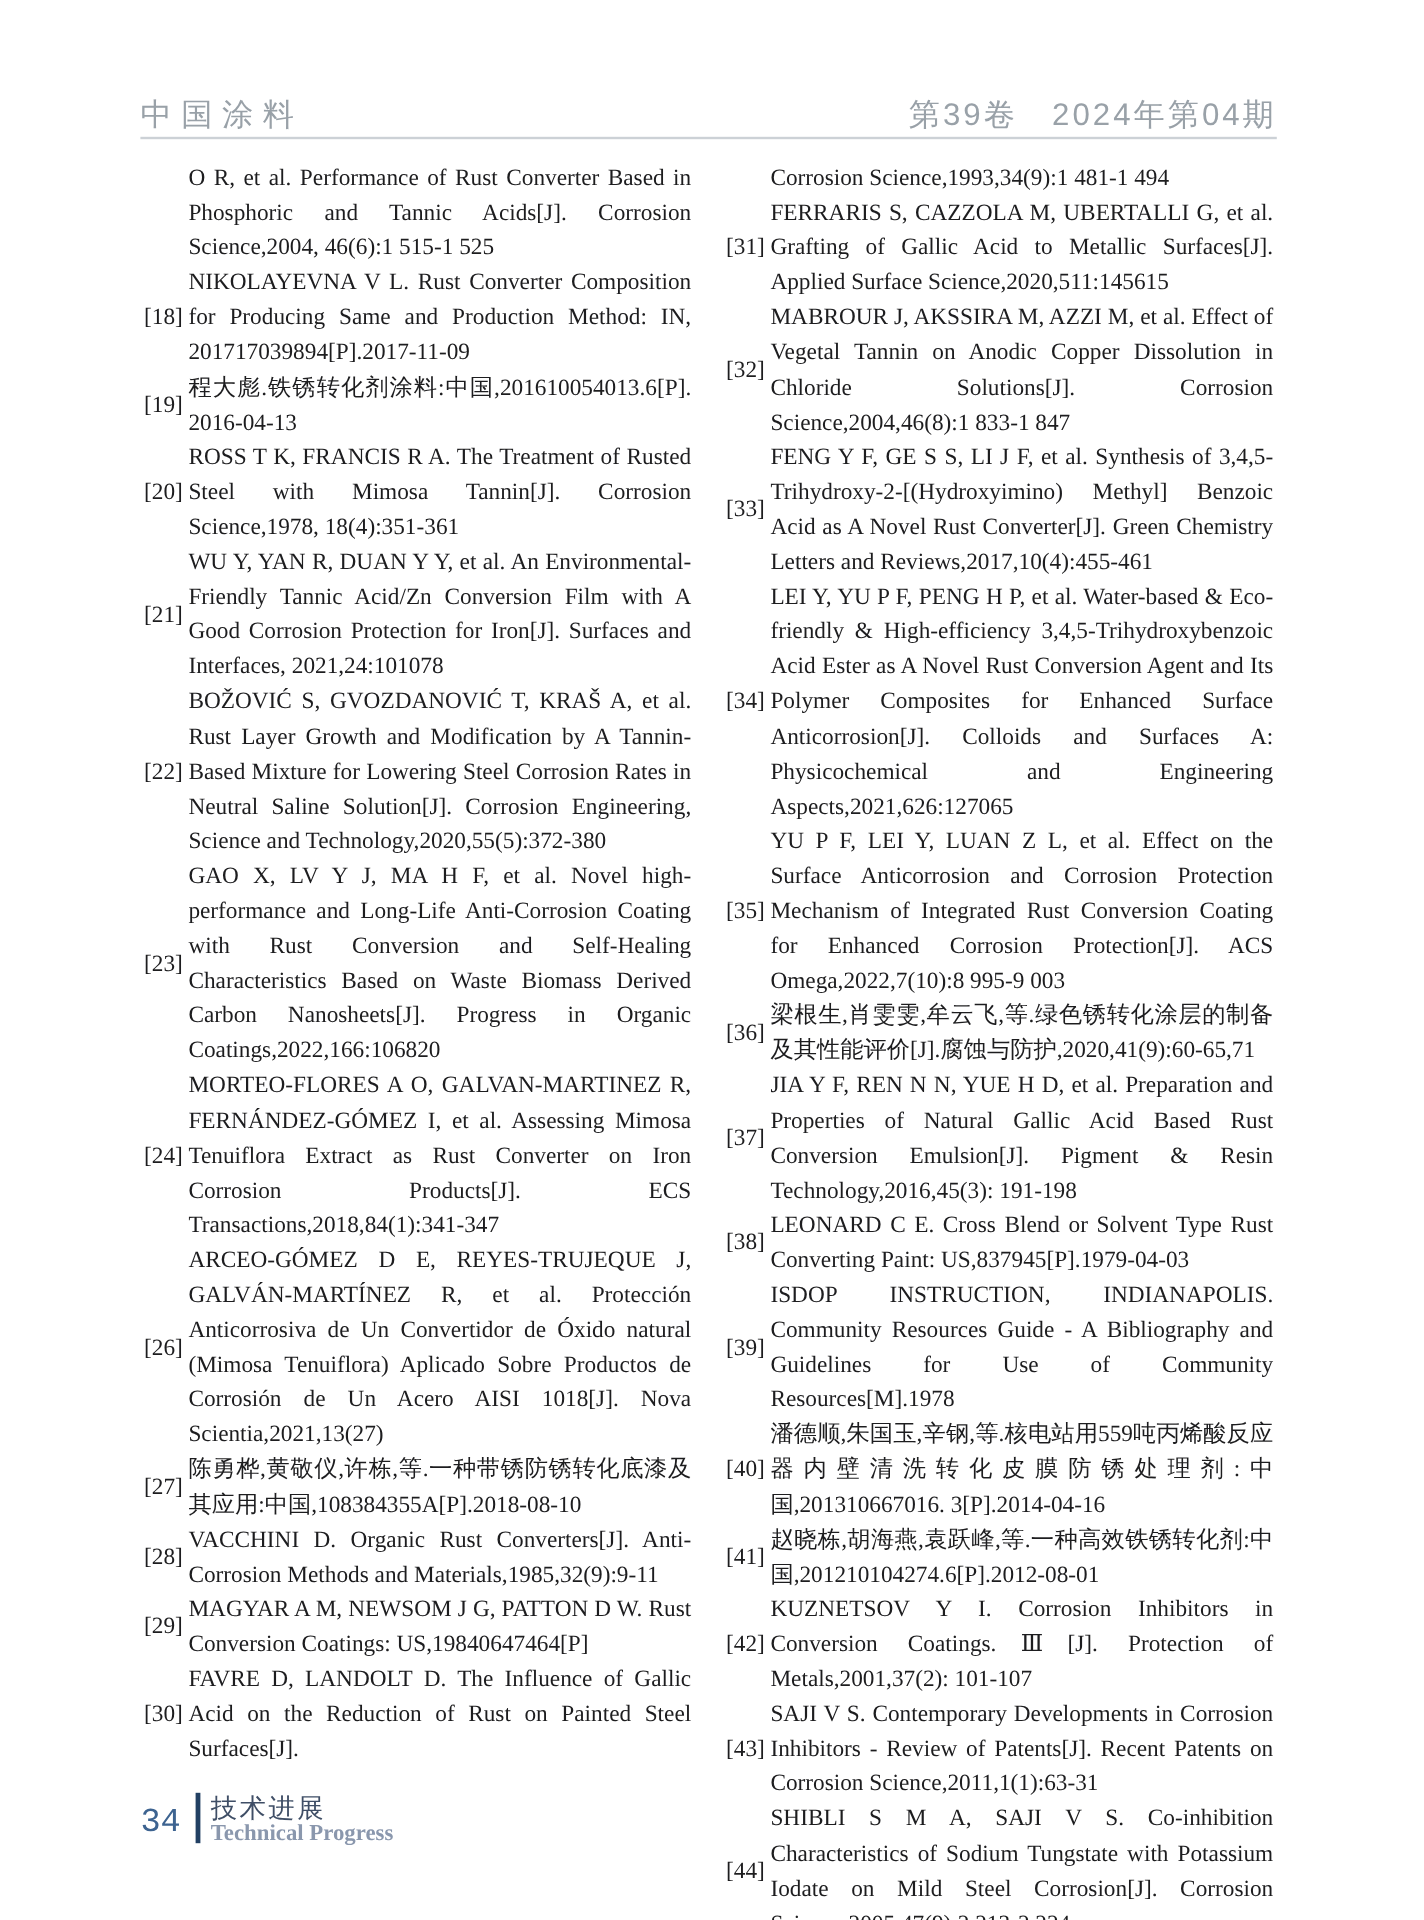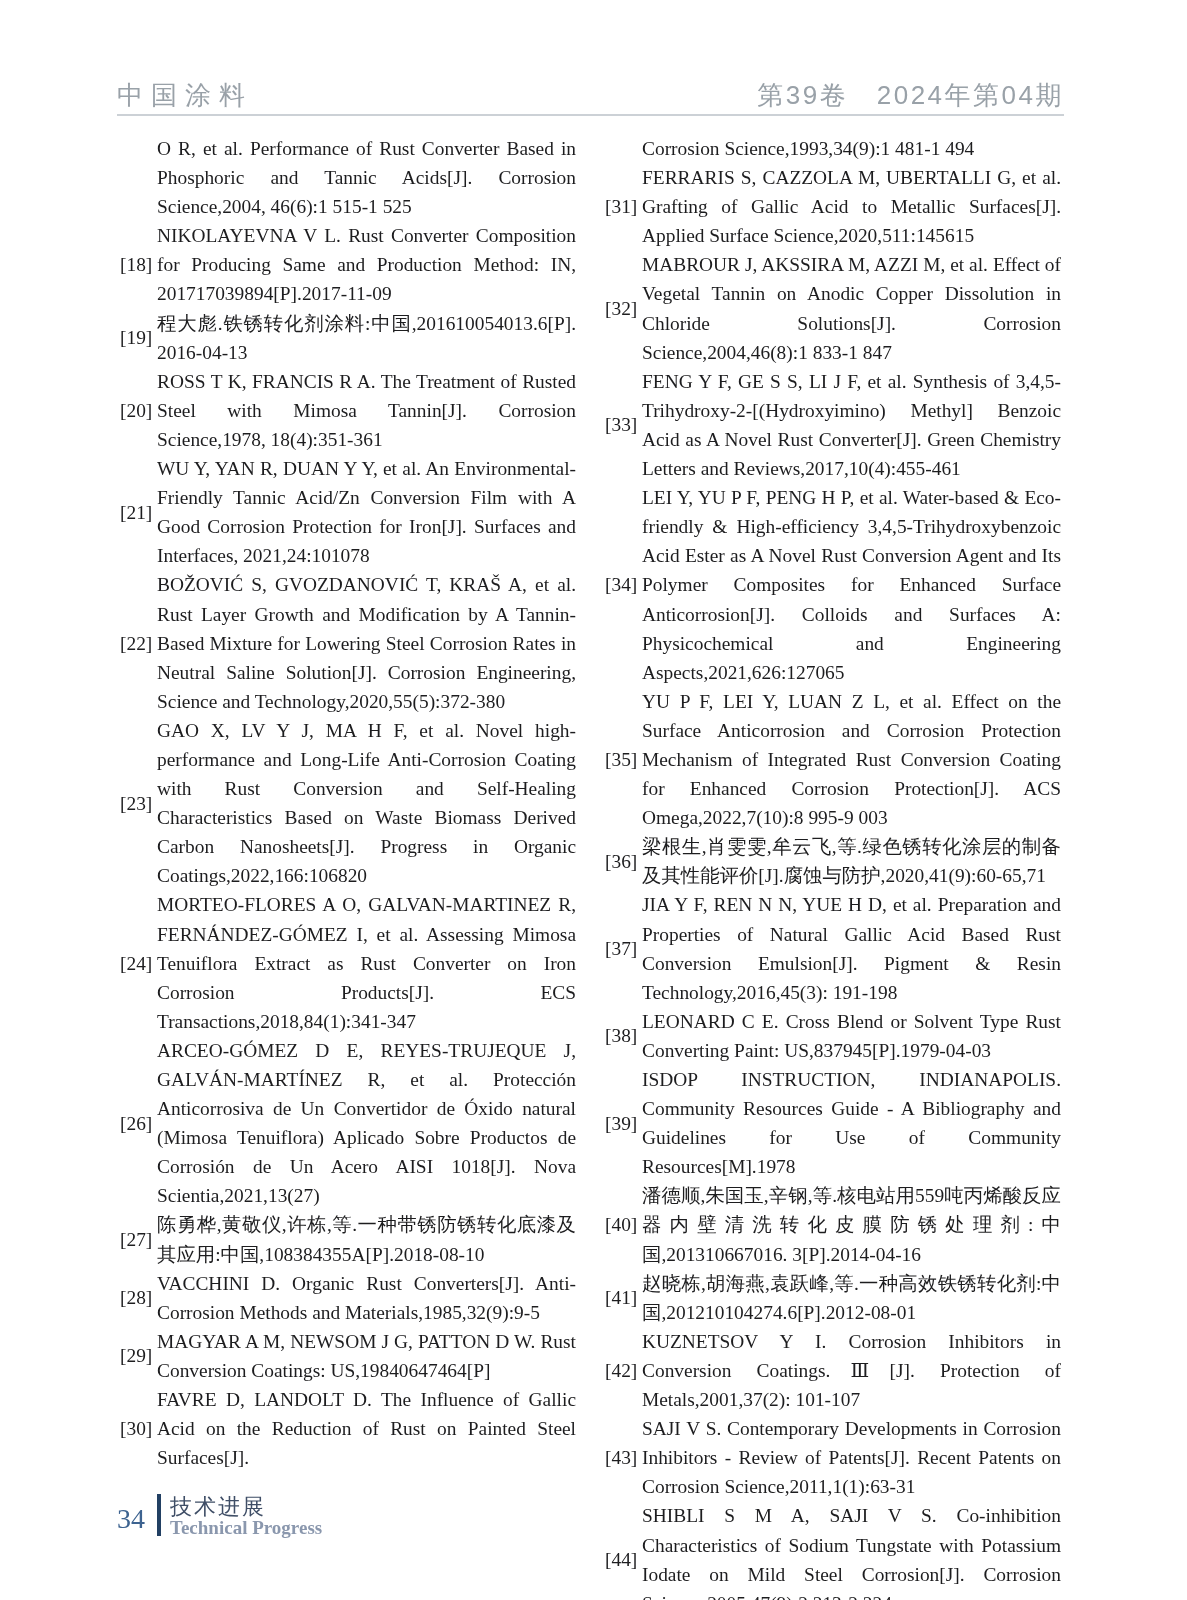--- a/index.html
+++ b/index.html
@@ -52,21 +52,21 @@
   .page-footer {
     position: absolute;
     left: 117px;
     top: 1494px;
     display: flex;
     align-items: center;
   }
   .page-number {
     color: #3d6390;
     font-size: 28px;
-    font-family: Liberation Serif, serif;
+    font-family: Liberation Mono, monospace;
     padding-right: 12px;
     padding-top: 8px;
   }
   .footer-divider {
     width: 4px;
     height: 42px;
     background: #224063;
     margin-right: 9px;
   }
   .footer-section .section-cn {
@@ -143,21 +143,21 @@
     <span class="reftext">ARCEO-GÓMEZ D E, REYES-TRUJEQUE J, GALVÁN-MARTÍNEZ R, et al. Protección Anticorrosiva de Un Convertidor de Óxido natural (Mimosa Tenuiflora) Aplicado Sobre Productos de Corrosión de Un Acero AISI 1018[J]. Nova Scientia,2021,13(27)</span>
   </div>
 
   <div class="ref">
     <span class="refnum">[27]</span>
     <span class="reftext">陈勇桦,黄敬仪,许栋,等.一种带锈防锈转化底漆及其应用:中国,108384355A[P].2018-08-10</span>
   </div>
 
   <div class="ref">
     <span class="refnum">[28]</span>
-    <span class="reftext">VACCHINI D. Organic Rust Converters[J]. Anti-Corrosion Methods and Materials,1985,32(9):9-5</span>
+    <span class="reftext">VACCHINI D. Organic Rust Converters[J]. Anti-Corrosion Methods and Materials,1985,32(9):9-11</span>
   </div>
 
   <div class="ref">
     <span class="refnum">[29]</span>
     <span class="reftext">MAGYAR A M, NEWSOM J G, PATTON D W. Rust Conversion Coatings: US,19840647464[P]</span>
   </div>
 
   <div class="ref">
     <span class="refnum">[30]</span>
     <span class="reftext">FAVRE D, LANDOLT D. The Influence of Gallic Acid on the Reduction of Rust on Painted Steel Surfaces[J].</span>

